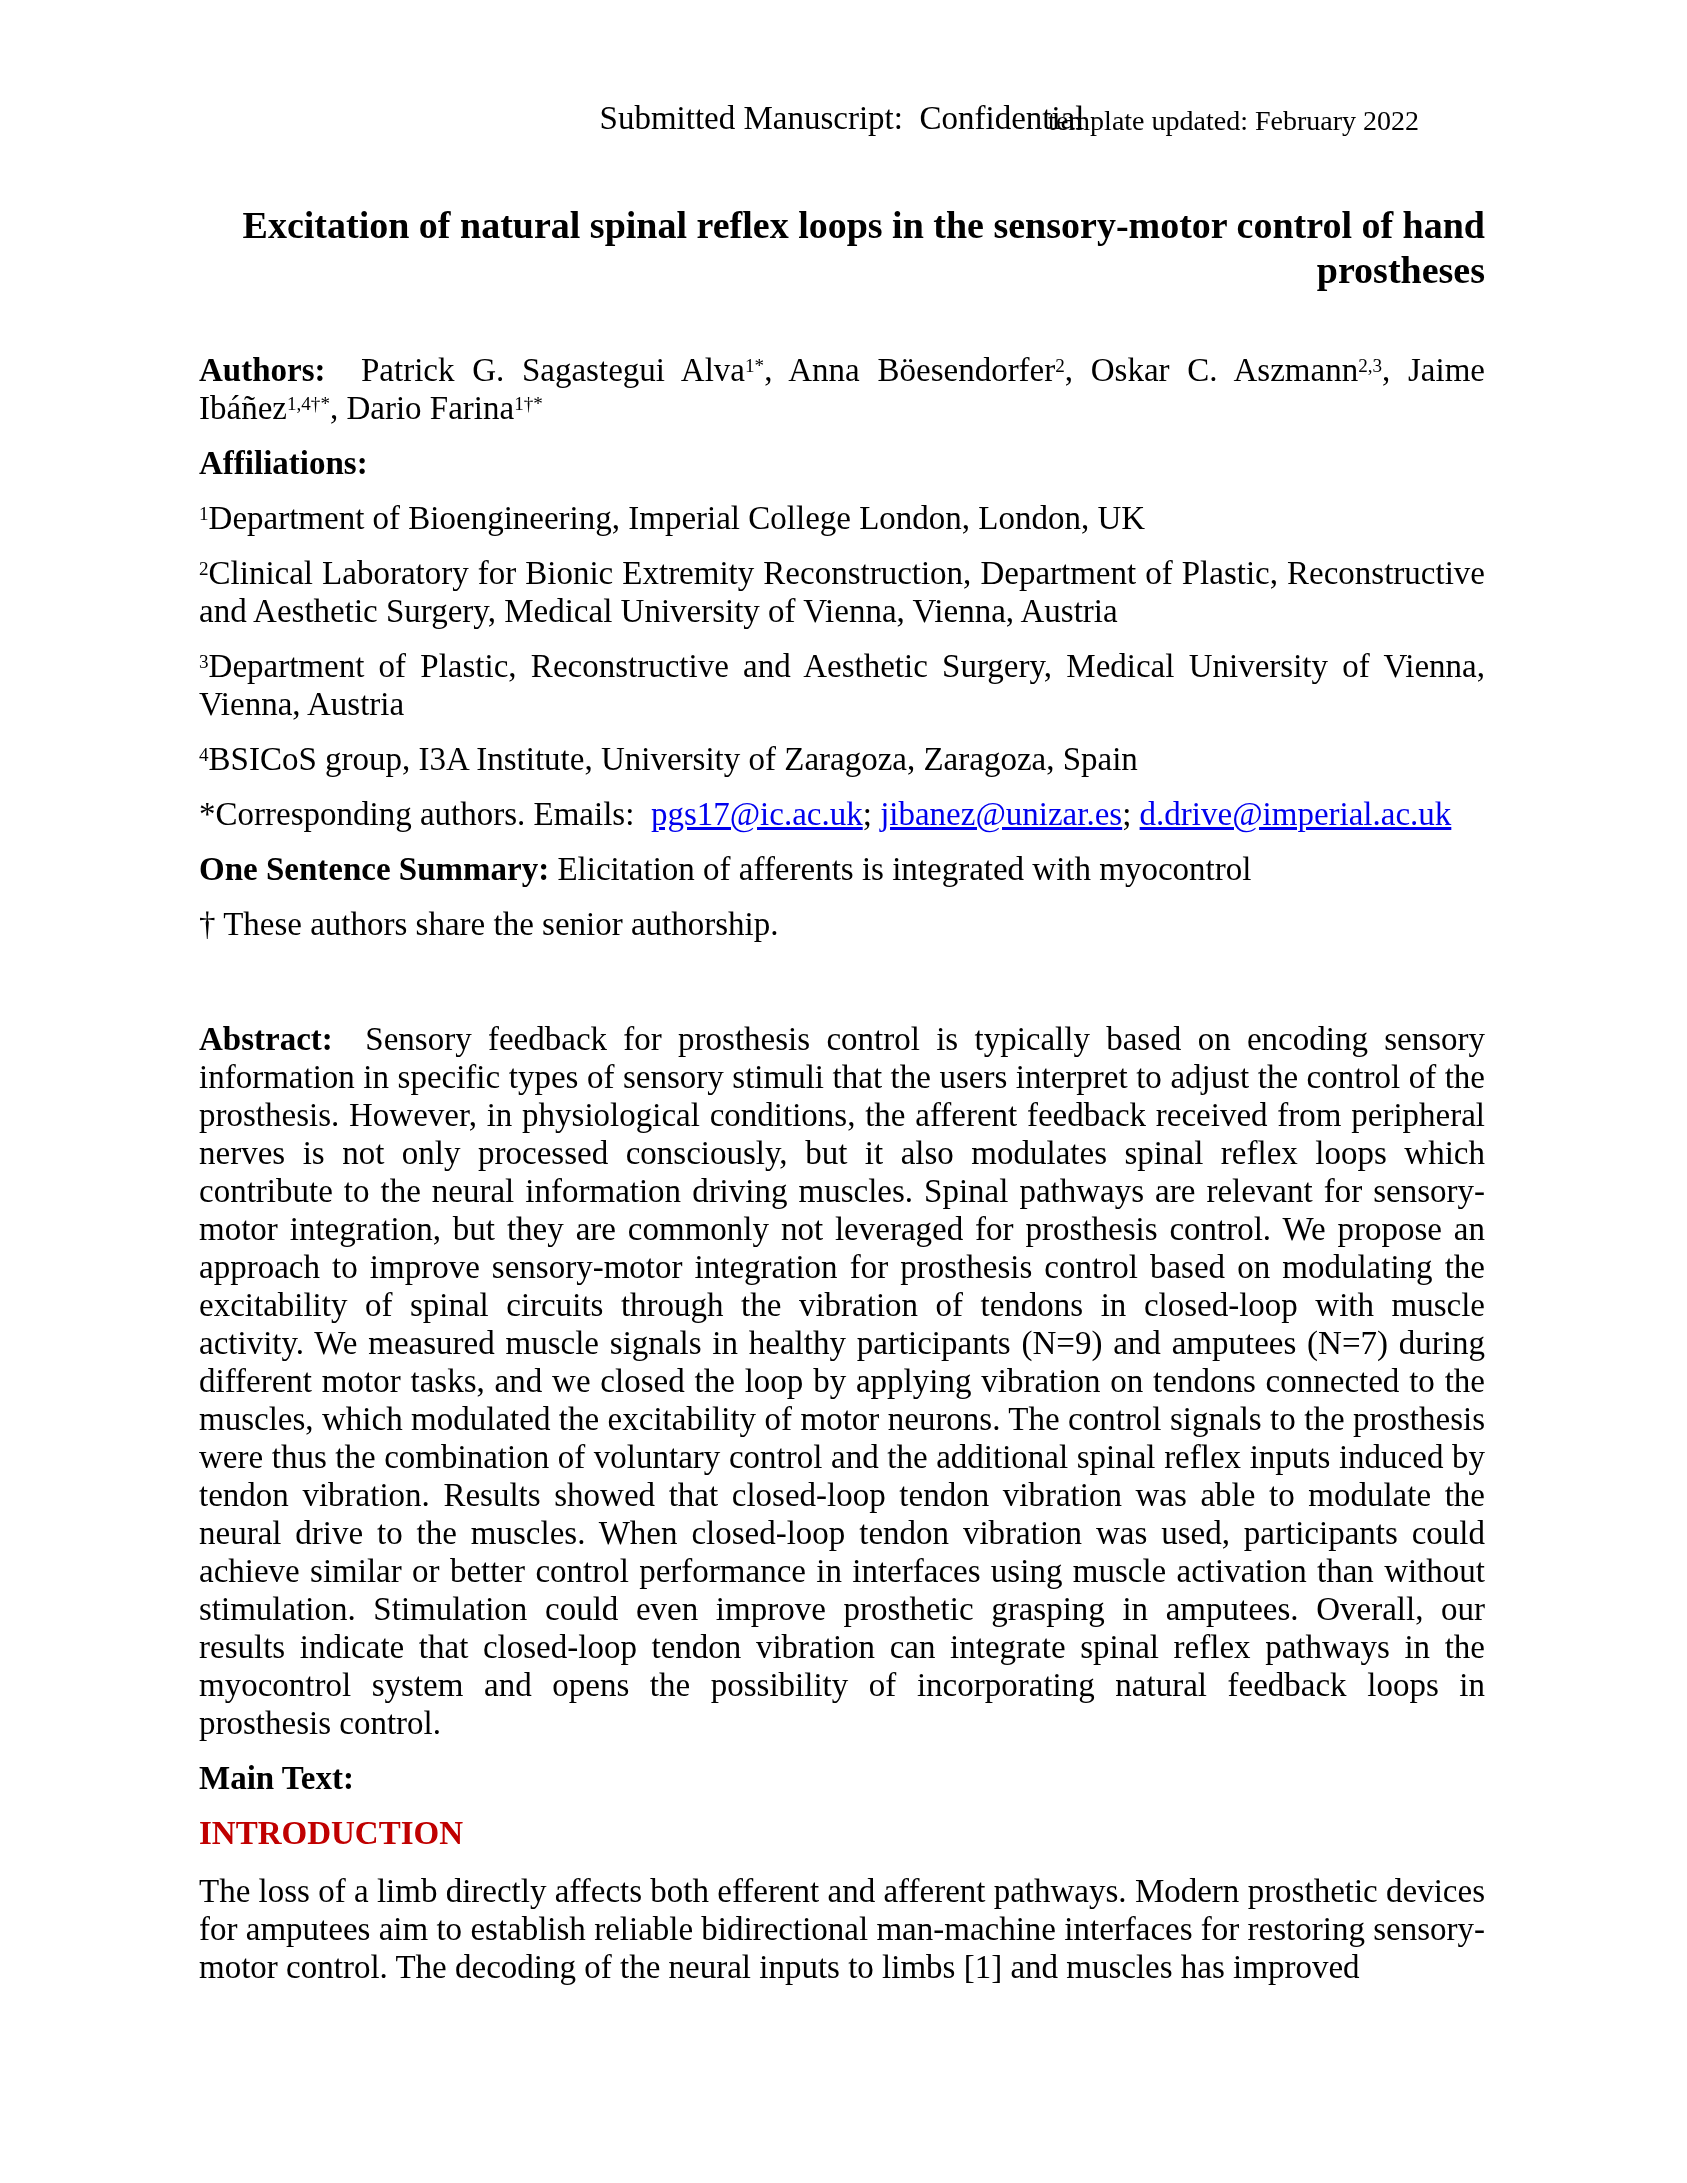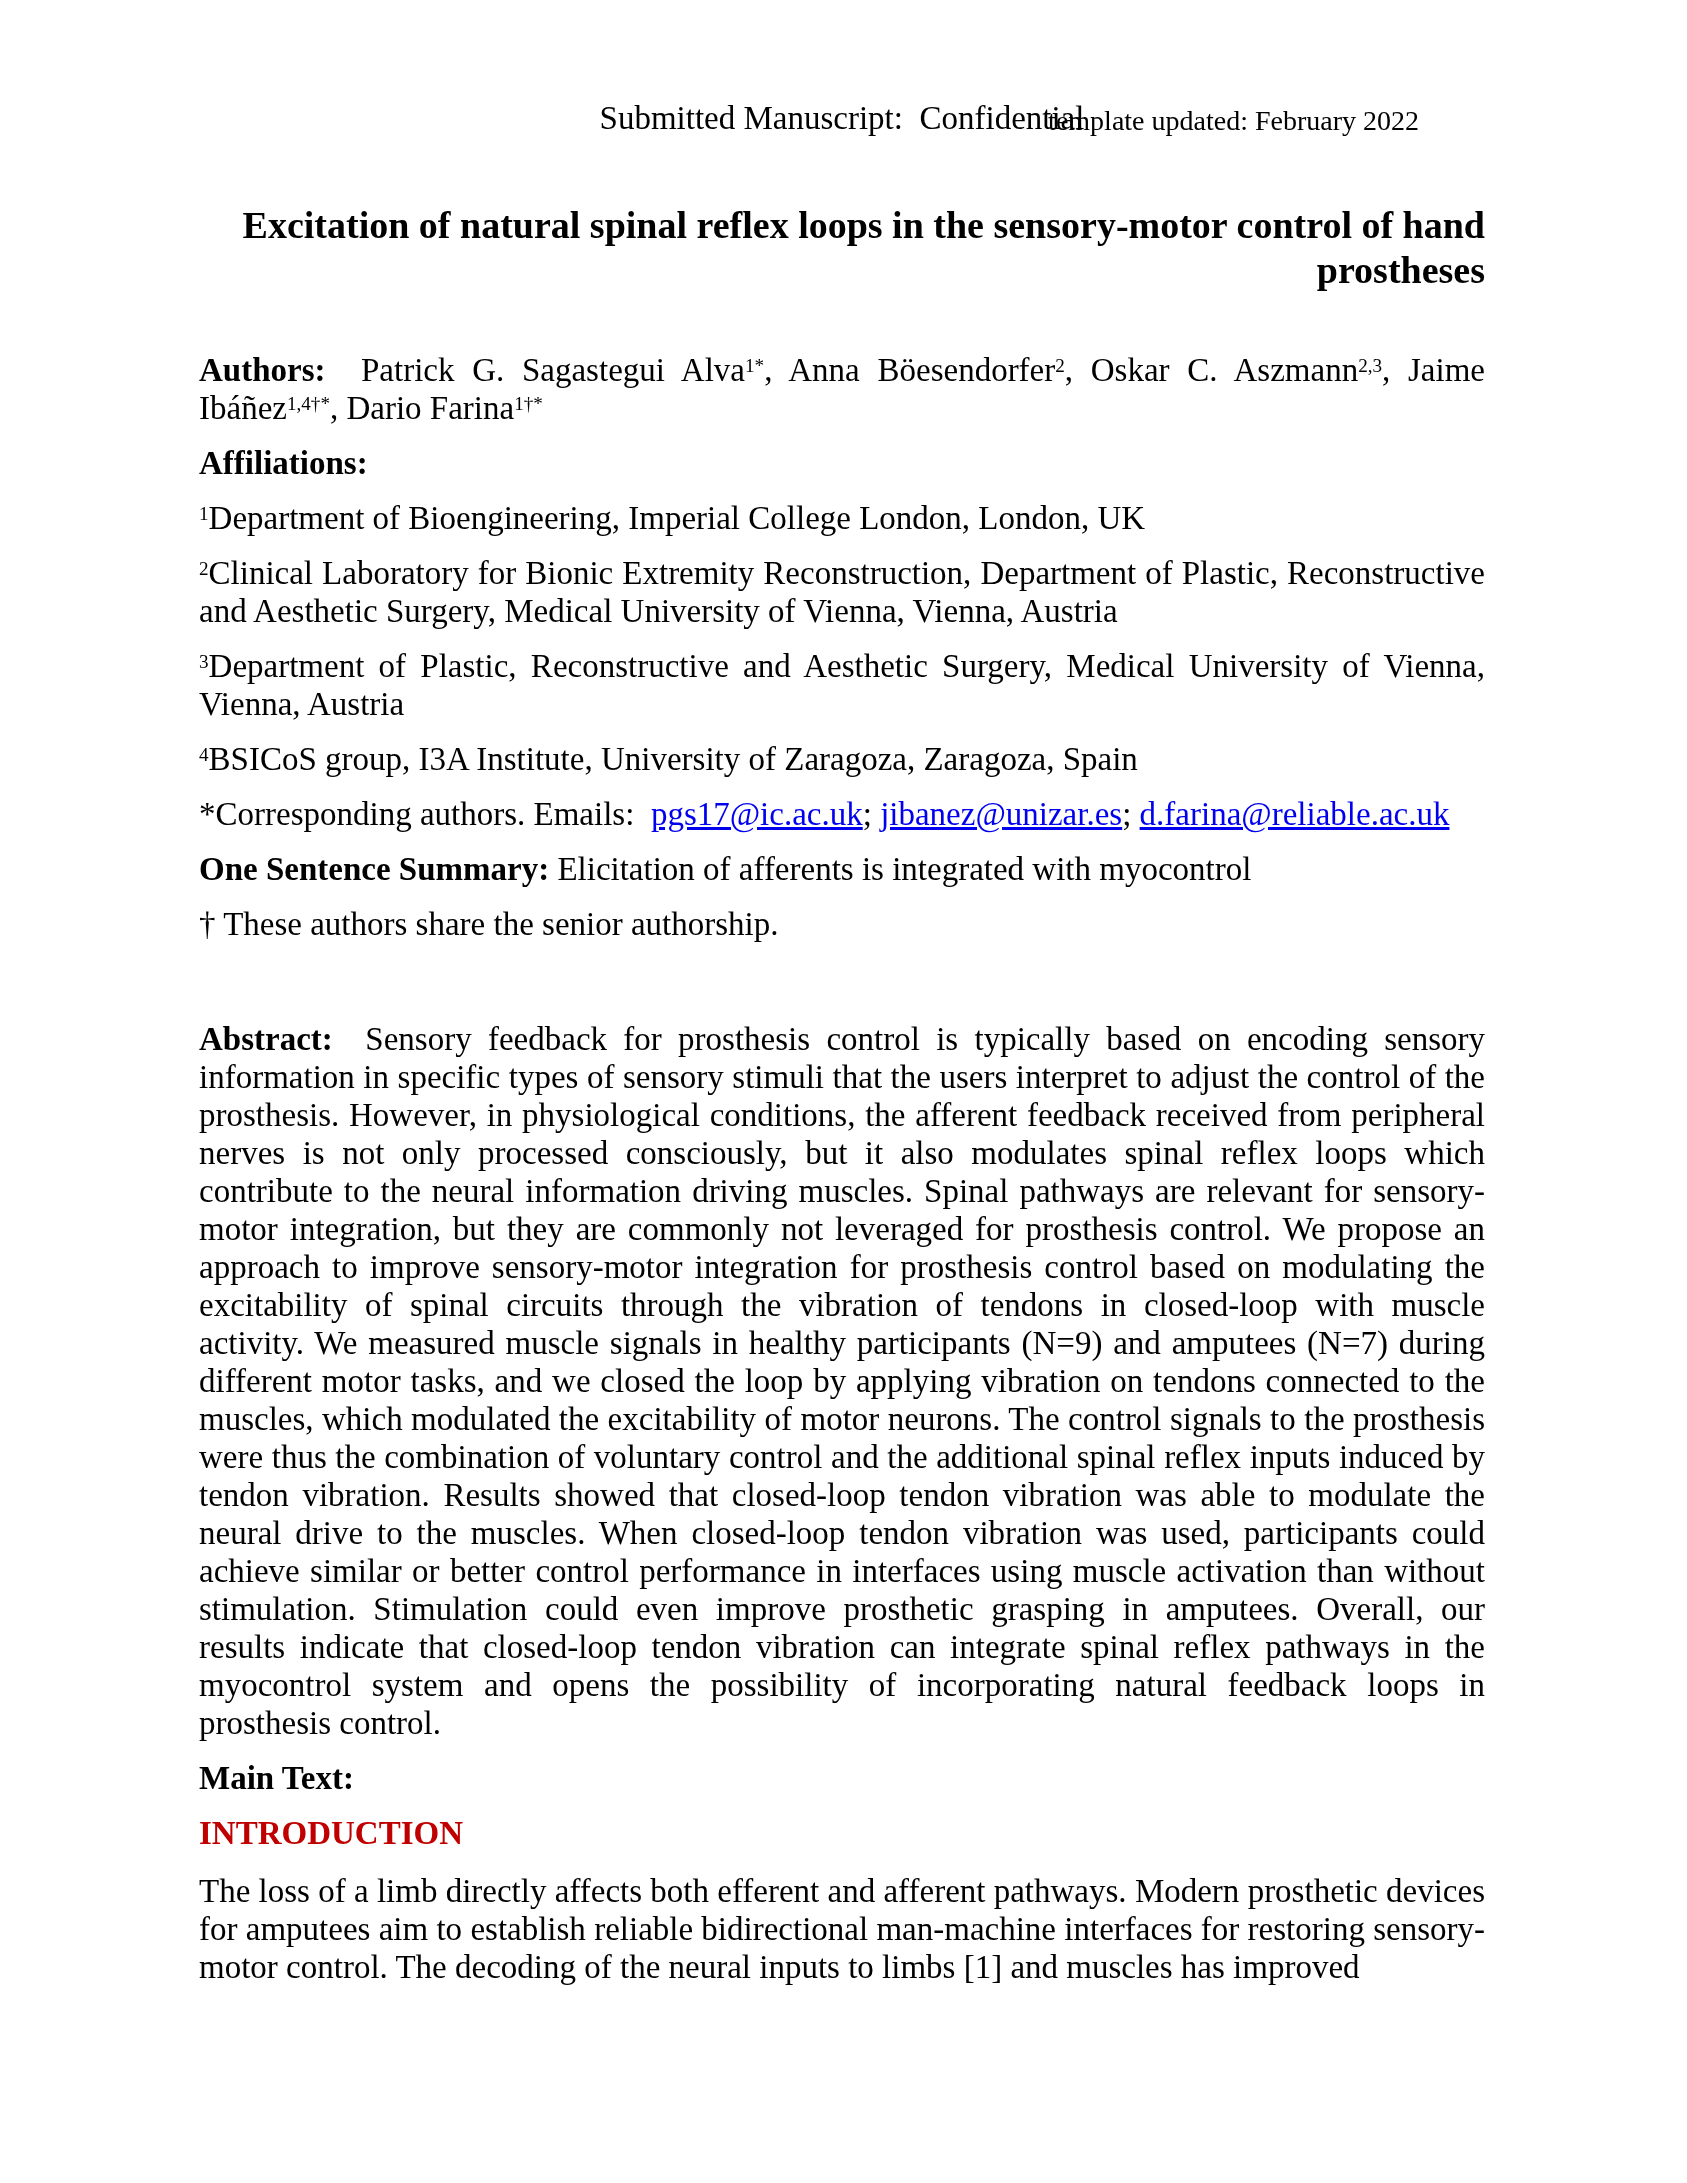--- a/index.html
+++ b/index.html
@@ -67,21 +67,21 @@
   </p>
 
   <div id="affiliations-list">
       <p class="para affiliation"><sup>1</sup><span>Department of Bioengineering, Imperial College London, London, UK</span></p>
       <p class="para affiliation"><sup>2</sup><span>Clinical Laboratory for Bionic Extremity Reconstruction, Department of Plastic, Reconstructive and Aesthetic Surgery, Medical University of Vienna, Vienna, Austria</span></p>
       <p class="para affiliation"><sup>3</sup><span>Department of Plastic, Reconstructive and Aesthetic Surgery, Medical University of Vienna, Vienna, Austria</span></p>
       <p class="para affiliation"><sup>4</sup><span>BSICoS group, I3A Institute, University of Zaragoza, Zaragoza, Spain</span></p>
     </div>
 
   <p class="para">
-    <span>*Corresponding authors. Emails:&nbsp; </span><span id="email-links"><a class="email">pgs17@ic.ac.uk</a>; <a class="email">jibanez@unizar.es</a>; <a class="email">d.farina@reliable.ac.uk</a></span>
+    <span>*Corresponding authors. Emails:&nbsp; </span><span id="email-links"><a class="email">pgs17@ic.ac.uk</a>; <a class="email">jibanez@unizar.es</a>; <a class="email">d.drive@imperial.ac.uk</a></span>
   </p>
 
   <p class="para">
     <b>One Sentence Summary:</b><span> Elicitation of afferents is integrated with myocontrol</span>
   </p>
 
   <p class="para">† These authors share the senior authorship.</p>
 
   <p class="para abstract">
     <b>Abstract:</b><span>&nbsp; Sensory feedback for prosthesis control is typically based on encoding sensory information in specific types of sensory stimuli that the users interpret to adjust the control of the prosthesis. However, in physiological conditions, the afferent feedback received from peripheral nerves is not only processed consciously, but it also modulates spinal reflex loops which contribute to the neural information driving muscles. Spinal pathways are relevant for sensory-motor integration, but they are commonly not leveraged for prosthesis control. We propose an approach to improve sensory-motor integration for prosthesis control based on modulating the excitability of spinal circuits through the vibration of tendons in closed-loop with muscle activity. We measured muscle signals in healthy participants (N=9) and amputees (N=7) during different motor tasks, and we closed the loop by applying vibration on tendons connected to the muscles, which modulated the excitability of motor neurons. The control signals to the prosthesis were thus the combination of voluntary control and the additional spinal reflex inputs induced by tendon vibration. Results showed that closed-loop tendon vibration was able to modulate the neural drive to the muscles. When closed-loop tendon vibration was used, participants could achieve similar or better control performance in interfaces using muscle activation than without stimulation. Stimulation could even improve prosthetic grasping in amputees. Overall, our results indicate that closed-loop tendon vibration can integrate spinal reflex pathways in the myocontrol system and opens the possibility of incorporating natural feedback loops in prosthesis control.</span>

